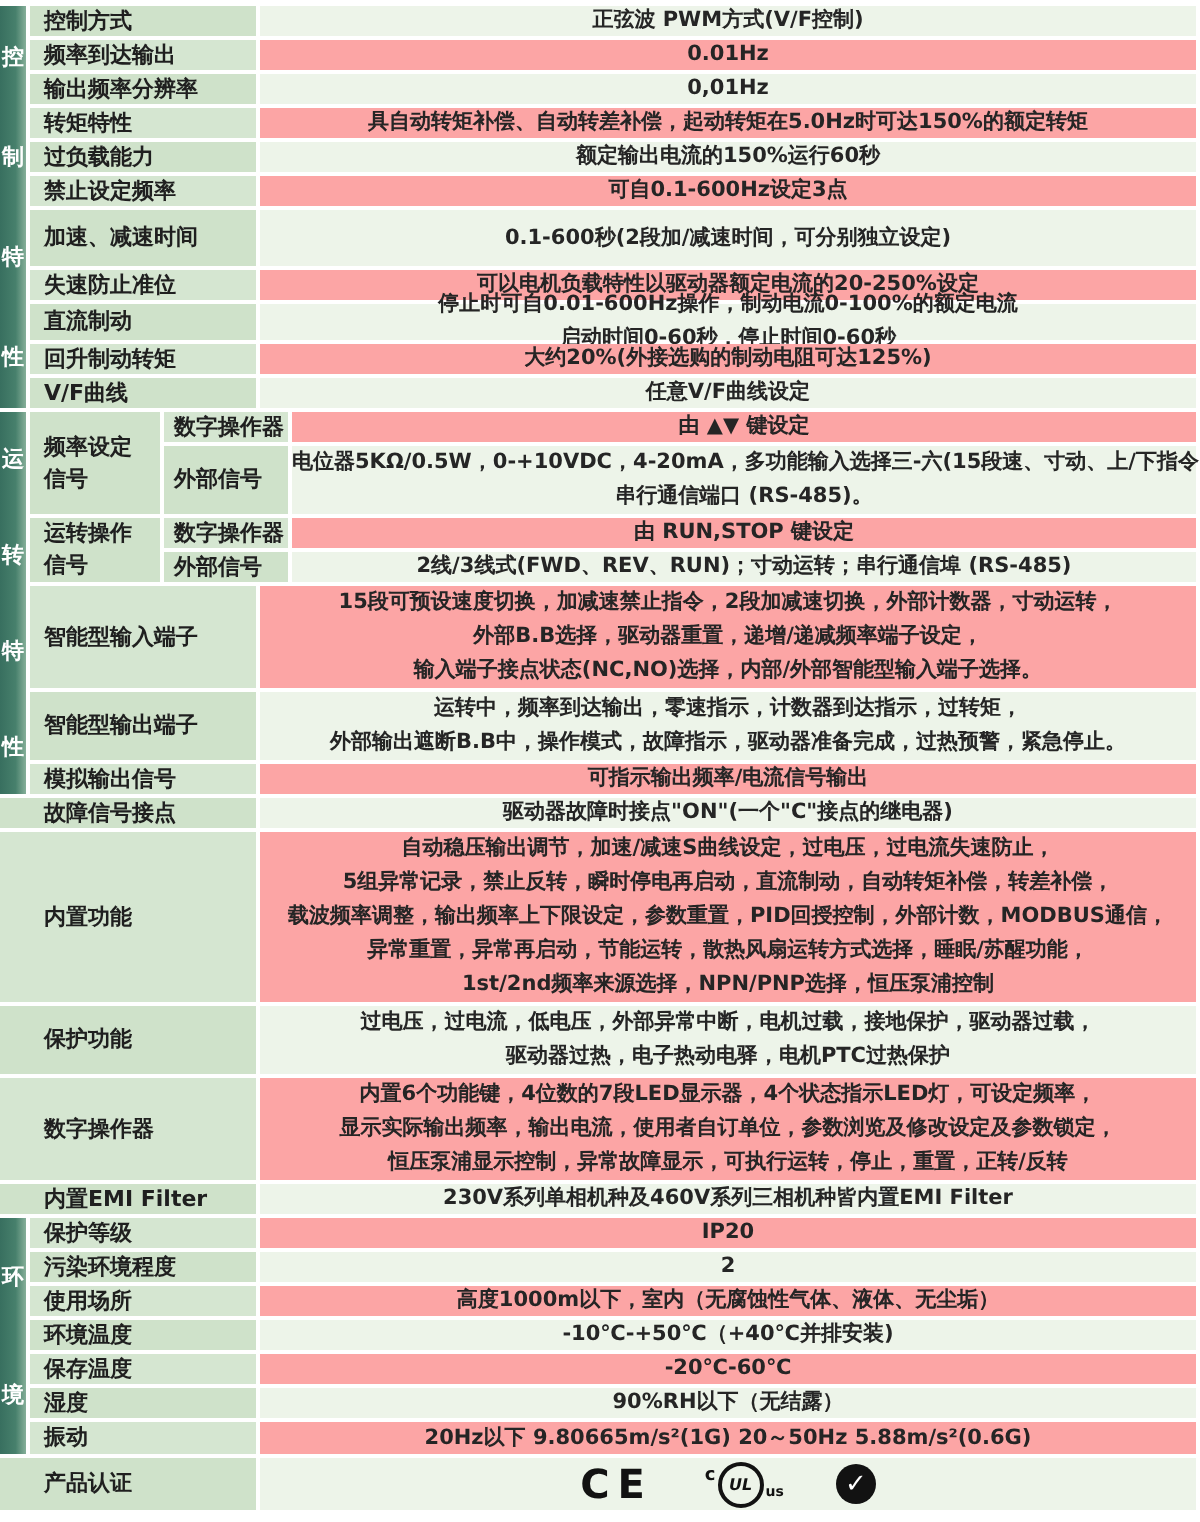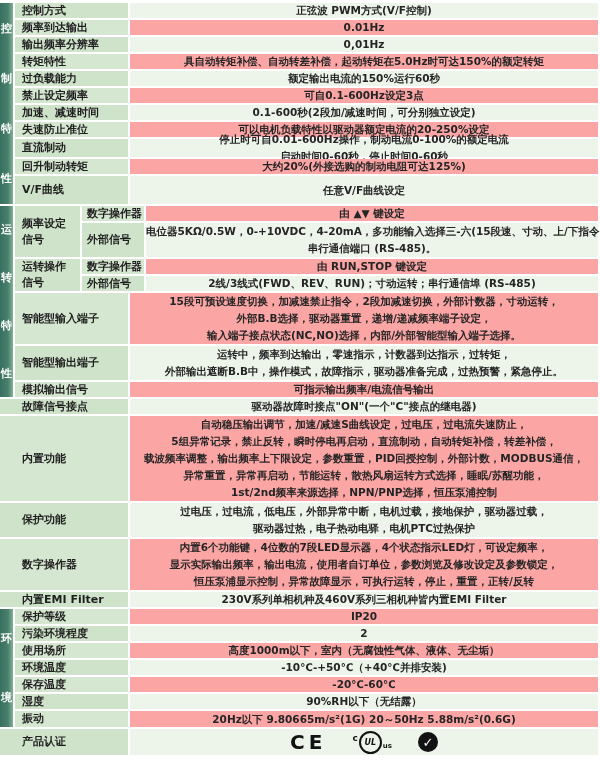--- a/index.html
+++ b/index.html
@@ -74,21 +74,21 @@
           <div class="cell-value">
             <div class="ln">额定输出电流的150%运行60秒</div>
           </div>
         </div>
         <div class="row alt" style="height: 15px;">
           <div class="cell-label w-norm">禁止设定频率</div>
           <div class="cell-value">
             <div class="ln">可自0.1-600Hz设定3点</div>
           </div>
         </div>
-        <div class="row" style="height: 15px;">
+        <div class="row" style="height: 28px;">
           <div class="cell-label w-norm">加速、减速时间</div>
           <div class="cell-value">
             <div class="ln">0.1-600秒(2段加/减速时间，可分别独立设定)</div>
           </div>
         </div>
         <div class="row alt" style="height: 15px;">
           <div class="cell-label w-norm">失速防止准位</div>
           <div class="cell-value">
             <div class="ln">可以电机负载特性以驱动器额定电流的20-250%设定</div>
           </div>
@@ -99,21 +99,21 @@
             <div class="ln">停止时可自0.01-600Hz操作，制动电流0-100%的额定电流</div>
             <div class="ln">启动时间0-60秒，停止时间0-60秒</div>
           </div>
         </div>
         <div class="row alt" style="height: 15px;">
           <div class="cell-label w-norm">回升制动转矩</div>
           <div class="cell-value">
             <div class="ln">大约20%(外接选购的制动电阻可达125%)</div>
           </div>
         </div>
-        <div class="row" style="height: 28px;">
+        <div class="row" style="height: 15px;">
           <div class="cell-label w-norm">V/F曲线</div>
           <div class="cell-value">
             <div class="ln">任意V/F曲线设定</div>
           </div>
         </div>
       </div>
     </div>
     <div class="band">
       <div class="strip">
         <div>运</div>

